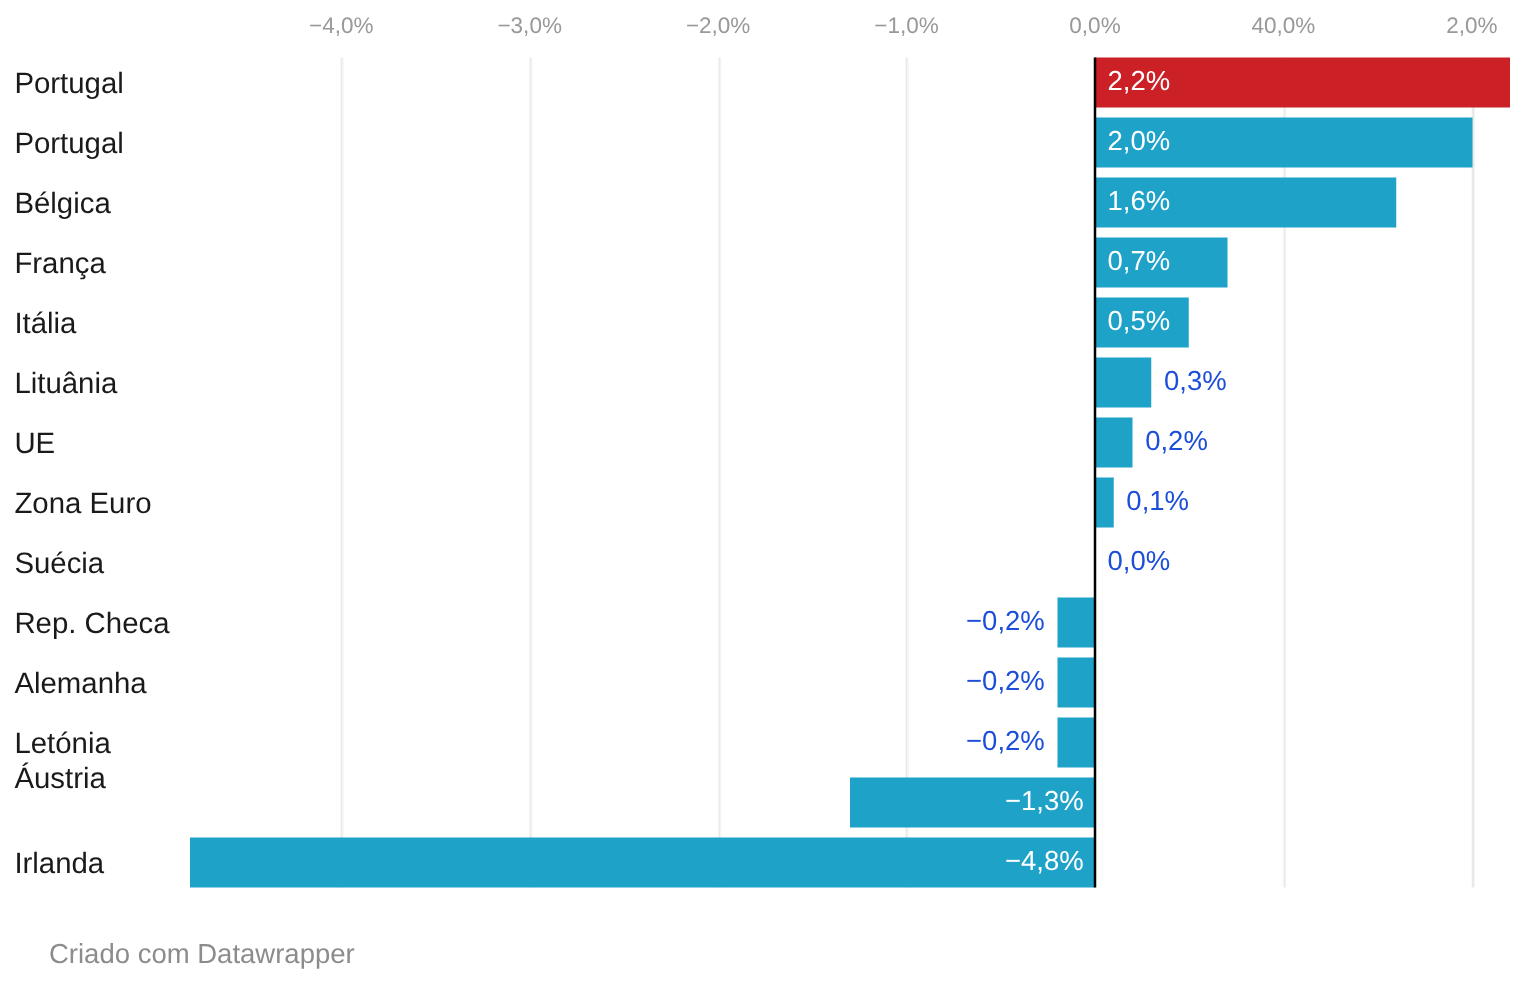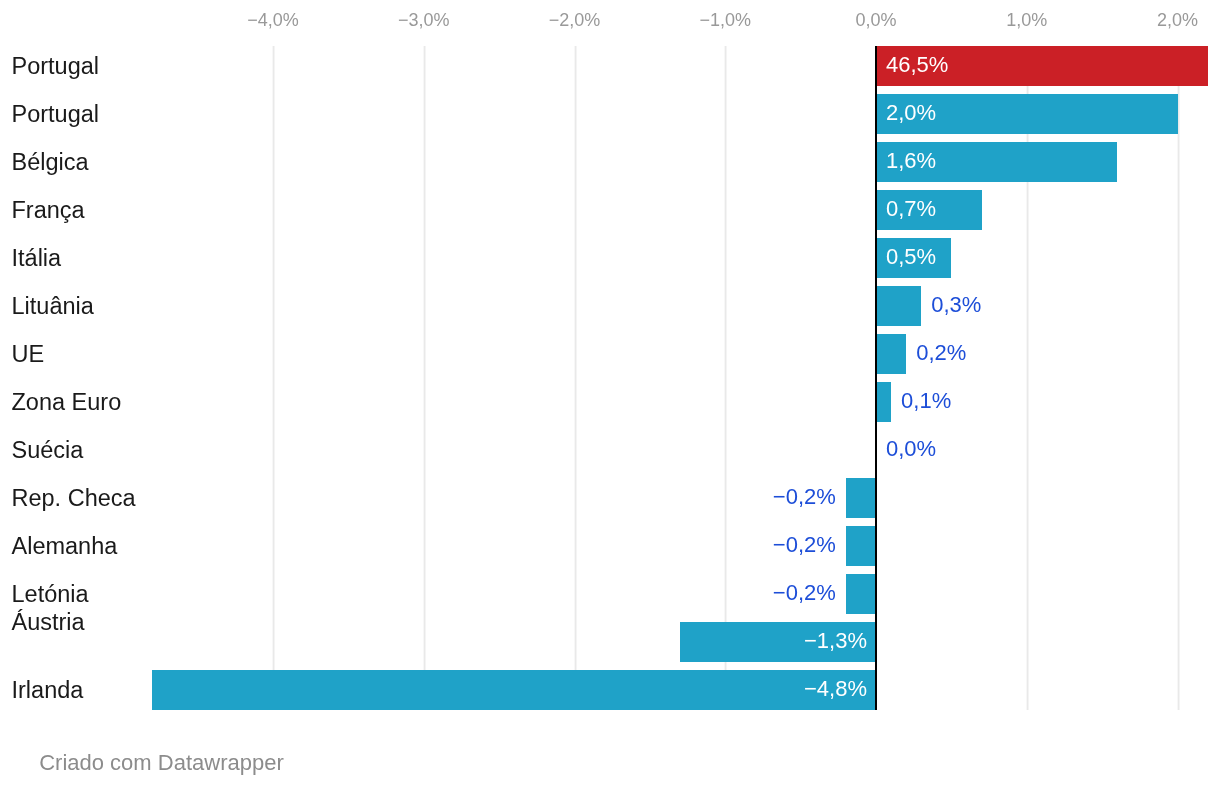--- a/index.html
+++ b/index.html
@@ -54,21 +54,21 @@
     <div class="gridline" style="left:1025.75px"></div>
     <div class="gridline" style="left:1176.5px"></div>
   </div>
 
   <div class="layer axis-layer">
     <div class="axis-label" style="left:273px">−4,0%</div>
     <div class="axis-label" style="left:423.75px">−3,0%</div>
     <div class="axis-label" style="left:574.5px">−2,0%</div>
     <div class="axis-label" style="left:725.25px">−1,0%</div>
     <div class="axis-label" style="left:876px">0,0%</div>
-    <div class="axis-label" style="left:1026.75px">1,0%</div>
+    <div class="axis-label" style="left:1026.75px">40,0%</div>
     <div class="axis-label" style="left:1177.5px">2,0%</div>
   </div>
 
   <div class="layer bars-layer">
     <div class="bar bar-highlight" style="left:876.00px;top:46.0px;width:331.65px"></div>
     <div class="bar" style="left:876.00px;top:94.0px;width:301.50px"></div>
     <div class="bar" style="left:876.00px;top:142.0px;width:241.20px"></div>
     <div class="bar" style="left:876.00px;top:190.0px;width:105.52px"></div>
     <div class="bar" style="left:876.00px;top:238.0px;width:75.38px"></div>
     <div class="bar" style="left:876.00px;top:286.0px;width:45.23px"></div>
@@ -94,21 +94,21 @@
     <div class="cat-label" style="top:487.2px">Rep. Checa</div>
     <div class="cat-label" style="top:535.2px">Alemanha</div>
     <div class="cat-label" style="top:583.2px">Letónia</div>
     <div class="cat-label" style="top:611px">Áustria</div>
     <div class="cat-label" style="top:679.2px">Irlanda</div>
   </div>
 
   <div class="zeroline"></div>
 
   <div class="layer value-labels-layer">
-    <div class="vlabel inside" style="left:886.00px;top:53.5px">46,5%</div>
+    <div class="vlabel inside" style="left:886.00px;top:53.5px">2,2%</div>
     <div class="vlabel inside" style="left:886.00px;top:101.5px">2,0%</div>
     <div class="vlabel inside" style="left:886.00px;top:149.6px">1,6%</div>
     <div class="vlabel inside" style="left:886.00px;top:197.6px">0,7%</div>
     <div class="vlabel inside" style="left:886.00px;top:245.6px">0,5%</div>
     <div class="vlabel" style="left:931.23px;top:293.6px">0,3%</div>
     <div class="vlabel" style="left:916.15px;top:341.6px">0,2%</div>
     <div class="vlabel" style="left:901.08px;top:389.6px">0,1%</div>
     <div class="vlabel" style="left:886.00px;top:437.6px">0,0%</div>
     <div class="vlabel" style="left:772.85px;top:485.6px">−0,2%</div>
     <div class="vlabel" style="left:772.85px;top:533.5px">−0,2%</div>

